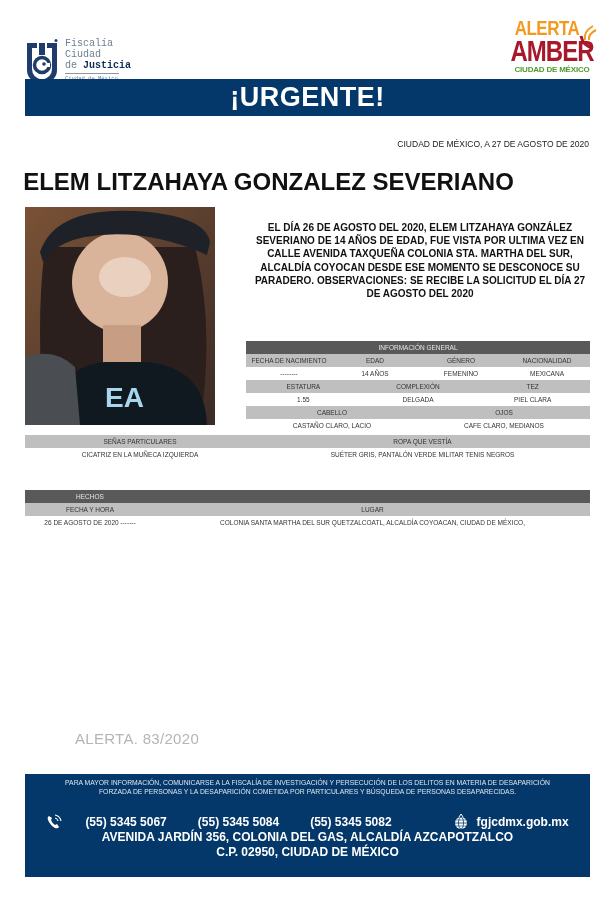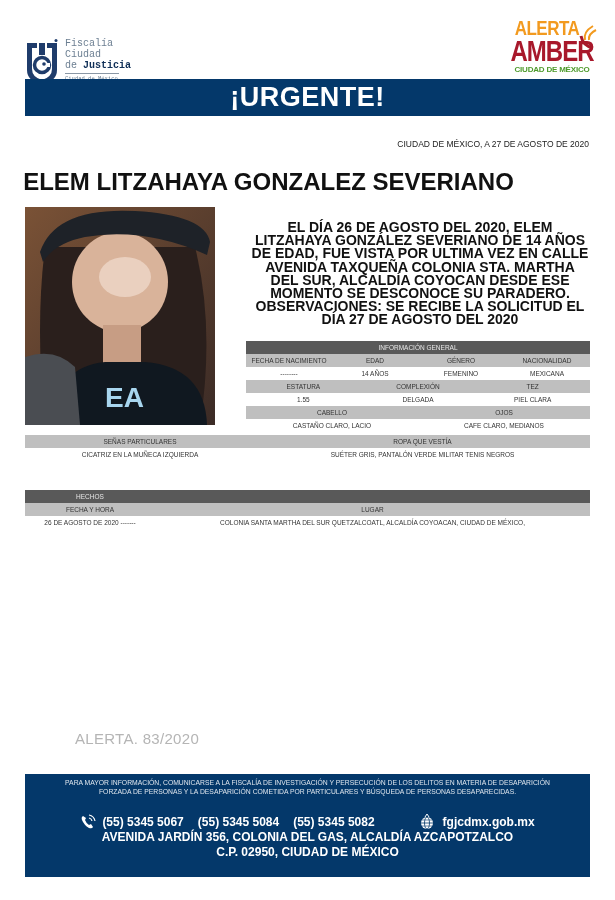--- a/index.html
+++ b/index.html
@@ -24,21 +24,21 @@
   
   .banner { left: 25px; top: 79px; width: 565px; height: 37px; background: #04386a; color: #fff; display: flex; align-items: center; justify-content: center; font-size: 27px; font-weight: bold; letter-spacing: 0.5px; }
 
   .dateline { right: 26px; top: 139px; font-size: 8.5px; color: #222; }
 
   .name { left: 0; width: 537px; top: 168px; text-align: center; font-size: 24px; font-weight: bold; color: #111; }
 
   
   .photo { left: 25px; top: 207px; width: 190px; height: 218px; overflow: hidden; background: #a16207; }
 
-  .narrative { left: 250px; top: 221px; width: 340px; text-align: center; font-size: 14px; font-weight: bold; line-height: 13.2px; color: #111; }
+  .narrative { left: 250px; top: 221px; width: 340px; text-align: center; font-size: 10px; font-weight: bold; line-height: 13.2px; color: #111; }
 
   
   .info { left: 246px; top: 341px; width: 344px; }
   .row { display: flex; width: 100%; font-size: 6.5px; color: #333; align-items: center; }
   .row > div { flex: 1; text-align: center; white-space: nowrap; }
   .row.dark { background: #595959; color: #e6e6e6; height: 13px; }
   .row.gray { background: #bfbfbf; height: 13px; }
   .row.white { background: #fff; height: 13px; }
 
   .fullrow { left: 25px; width: 565px; }
@@ -48,21 +48,21 @@
 
   .hechos { left: 25px; top: 490px; width: 565px; }
   .hechos .row > div:first-child { flex: 0 0 130px; }
 
   .alerta-num { left: 27px; top: 730px; font-size: 15px; color: #b5b5b5; letter-spacing: 0.3px; margin-left: 48px; }
 
   
   .footer { left: 25px; top: 774px; width: 565px; height: 103px; background: #04386a; color: #fff; }
   .footer-note { position: absolute; left: 0; top: 4px; width: 100%; text-align: center; font-size: 6.8px; line-height: 9px; color: #dfe6ee; }
   .contact { position: absolute; left: 0; top: 40px; width: 100%; text-align: center; font-size: 12px; font-weight: bold; line-height: 15px; }
-  .phones { display: flex; justify-content: center; align-items: center; gap: 0; }
+  .phones { display: flex; justify-content: center; align-items: center; gap: 17px; }
   .phone { margin-right: 14px; }
   .web { display: inline-flex; align-items: center; margin-left: 30px; text-align: right; }
   .icon-svg { display: inline-block; vertical-align: middle; }
 </style>
 </head>
 <body>
 
 <div class="abs fgj-logo">
   <svg class="fgj-mark" viewBox="0 0 34 46">
     <path d="M2 4 H12 V9 H7 V30 Q7 38 17 41 Q27 38 27 30 V9 H22 V4 H32 V31 Q32 42 17 46 Q2 42 2 31 Z" fill="#1f3c6b"></path>

